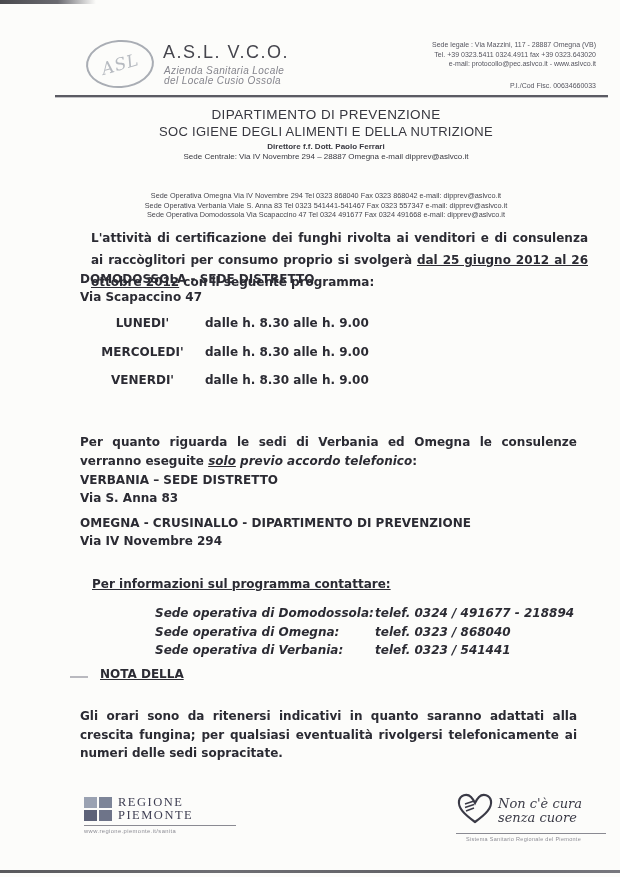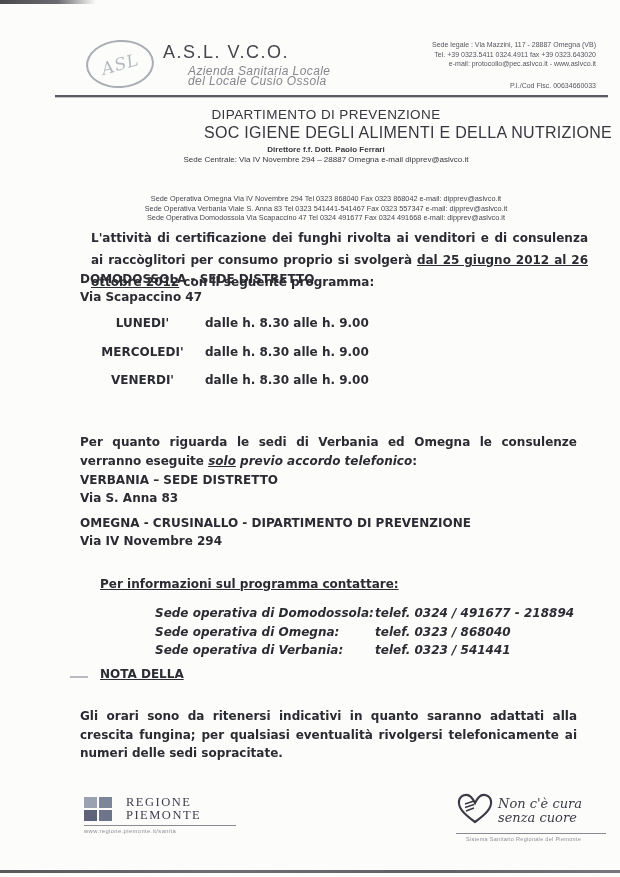--- a/index.html
+++ b/index.html
@@ -23,58 +23,58 @@
   .oval-logo{position:absolute;left:86px;top:40px;width:64px;height:44px;
     border:2px solid #a9adb4;border-radius:50%;transform:rotate(-4deg);
     display:flex;align-items:center;justify-content:center;}
   .oval-logo span{font-family:"DejaVu Serif","Liberation Serif",serif;
     font-style:italic;font-size:17px;color:#b6bac0;letter-spacing:1px;transform:rotate(-12deg);}
   .org-name{position:absolute;left:163px;top:42px;
     font-family:"Liberation Sans",sans-serif;font-size:18px;letter-spacing:1.5px;
     color:#45454d;font-weight:400;}
   .org-sub{position:absolute;left:164px;top:66px;
     font-family:"Liberation Sans",sans-serif;font-style:italic;
-    font-size:12px;line-height:10px;color:#85858d;letter-spacing:.4px;margin-left:24px;}
+    font-size:10px;line-height:10px;color:#85858d;letter-spacing:.4px;}
   .hdr-right{position:absolute;right:24px;top:40px;text-align:right;
     font-size:7px;line-height:9.5px;color:#55555f;
     font-family:"Liberation Sans",sans-serif;}
   .fiscal{position:absolute;right:24px;top:82px;font-size:7px;color:#55555f;
     font-family:"Liberation Sans",sans-serif;}
   .hdr-rule{position:absolute;left:55px;right:12px;top:95px;height:2px;
     background:#5b5b63;box-shadow:0 1px 0 rgba(90,90,100,.35);}
   
   .dept{position:absolute;left:40px;right:8px;top:107px;text-align:center;
     font-family:"Liberation Sans",sans-serif;color:#37373f;}
   .dept-title{font-size:13.5px;font-weight:500;letter-spacing:.4px;}
-  .dept-sub{font-size:16px;font-weight:500;letter-spacing:.3px;margin-top:2px;text-align:right;}
+  .dept-sub{font-size:13px;font-weight:500;letter-spacing:.3px;margin-top:2px;}
   .dept-dir{font-size:8px;font-weight:700;margin-top:3px;}
   .dept-central{font-size:8px;margin-top:1px;}
   .dept-offices{margin-top:30px;font-size:7.3px;line-height:9.5px;color:#46464e;}
   
   .body-txt{font-weight:700;font-size:12px;color:#2b2b33;}
   .p1{position:absolute;left:62px;width:497px;top:215px;line-height:22px;text-align:justify;margin-left:29px;}
   .u{text-decoration:underline;}
   .loc1{position:absolute;left:80px;top:271px;line-height:17.5px;}
   .sched{position:absolute;left:80px;top:316px;width:420px;text-align:center;}
   .sched-row{display:flex;margin-bottom:14.5px;}
   .sched-row .day{width:125px;}
   .p2{position:absolute;left:80px;width:497px;top:421px;line-height:19px;text-align:justify;}
   .p2 .it{font-style:italic;}
   .loc2{position:absolute;left:80px;top:472px;line-height:17.5px;}
   .loc3{position:absolute;left:80px;top:515px;line-height:17.5px;}
-  .info-h{position:absolute;left:100px;top:577px;text-decoration:underline;}
+  .info-h{position:absolute;left:92px;top:577px;text-decoration:underline;}
   .contacts{position:absolute;left:155px;top:606px;width:440px;font-style:italic;}
   .contact-row{display:flex;margin-bottom:4.5px;}
   .contact-row .lbl{width:220px;}
   .nota-h{position:absolute;left:100px;top:667px;text-decoration:underline;}
   .nota-dash{position:absolute;left:70px;top:676px;width:18px;height:2px;background:#b9b9bf;}
   .p3{position:absolute;left:80px;width:497px;top:695px;line-height:18.5px;text-align:justify;}
   
   .foot-left{position:absolute;left:84px;top:796px;}
-  .rp-row{display:flex;align-items:center;gap:8px;}
+  .rp-row{display:flex;align-items:center;}
   .rp-squares{display:grid;grid-template-columns:13px 13px;grid-template-rows:11px 11px;gap:2px;margin-right:6px;}
   .rp-squares i{display:block;}
   .sq1{background:#9aa2b2;} .sq2{background:#7d8598;} .sq3{background:#5d6278;} .sq4{background:#6e7489;}
   .rp-name{font-family:"Liberation Serif","DejaVu Serif",serif;font-size:12.5px;
     line-height:12.5px;letter-spacing:1.5px;color:#3e3e52;}
   .foot-left-rule{width:152px;height:1px;background:#8a8a92;margin-top:4px;}
   .foot-left-url{font-size:5.8px;color:#8d8d95;margin-top:2px;letter-spacing:.4px;
     font-family:"Liberation Sans",sans-serif;}
   .foot-right{position:absolute;right:14px;top:792px;width:150px;}
   .slogan-row{display:flex;align-items:center;}

